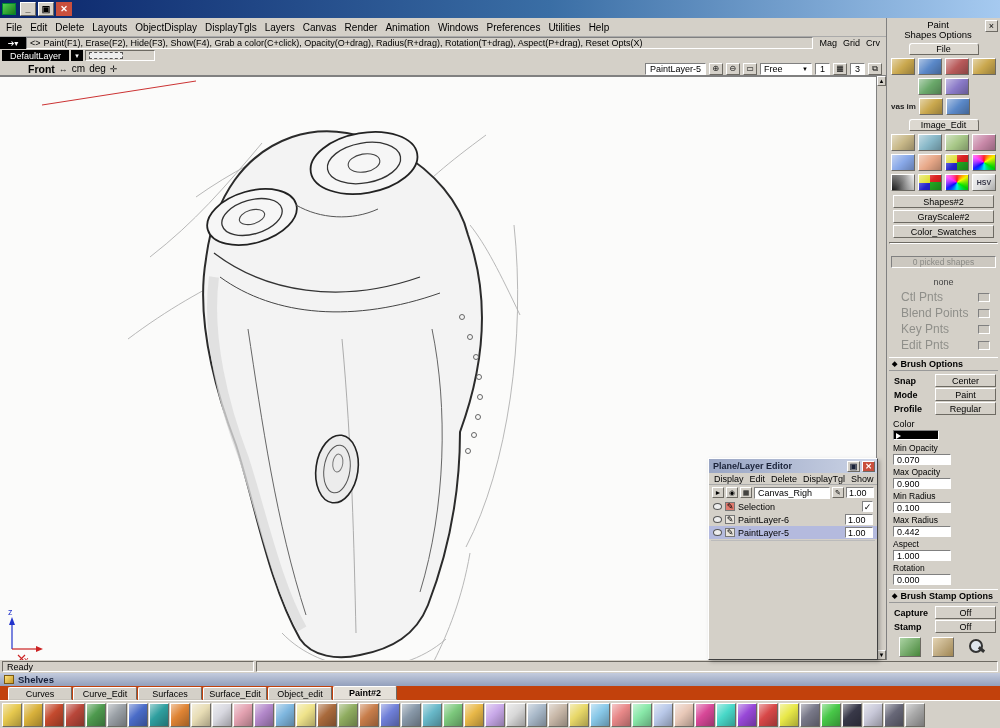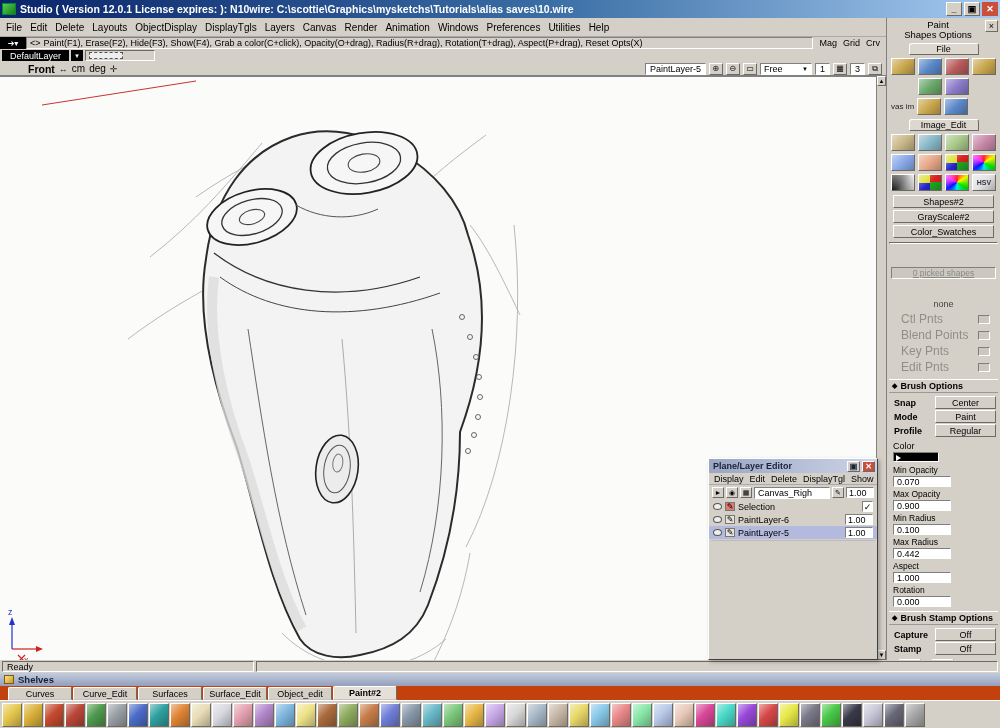--- a/index.html
+++ b/index.html
@@ -90,25 +90,25 @@
   .icon-grid { display:flex; flex-wrap:wrap; justify-content:center; gap:3px; padding:2px 4px; }
   .sicon { position:relative; width:24px; height:17px; border:1px solid; border-color:#fff #6d6a63 #6d6a63 #fff; background:var(--c,#bbb); overflow:hidden; }
   .sicon::after { content:''; position:absolute; inset:0;
     background:linear-gradient(135deg,rgba(255,255,255,.5),rgba(255,255,255,0) 50%,rgba(0,0,0,.25)); }
   .sicon.icon-wheel { background:conic-gradient(#f00,#ff0,#0f0,#0ff,#00f,#f0f,#f00); }
   .sicon.icon-rgbgrid { background:conic-gradient(#d22 0 25%,#2a2 0 50%,#22c 0 75%,#dd2 0); }
   .sicon.icon-ramp { background:linear-gradient(90deg,#000,#fff); }
   .sicon.icon-hsv { background:#e2e2e2; }
   .sicon.icon-hsv::before { content:'HSV'; position:absolute; inset:0; display:flex; align-items:center; justify-content:center;
     font-size:7px; font-weight:bold; color:#334; z-index:1; }
-  .caption-row { display:flex; align-items:center; gap:3px; padding:1px 4px 2px; font-size:8px; color:#222; }
+  .caption-row { display:flex; align-items:center; gap:3px; padding:1px 4px 2px; font-size:8px; color:#222;font-weight:bold; }
   .rp-btn { margin:2px 6px 0; height:13px; display:flex; align-items:center; justify-content:center; font-size:9px; }
   .rp-divider { height:4px; margin:4px 2px; border:1px solid; border-color:#6d6a63 #fff #fff #6d6a63; }
-  .rp-picked { margin:19px 4px; height:12px; display:flex; align-items:center; justify-content:center;
-    font-size:8.5px; color:#8a8a85; border:1px solid; border-color:#808080 #fff #fff #808080; background:#ccc8c0;text-decoration:underline; }
+  .rp-picked { margin:8px 4px; height:12px; display:flex; align-items:center; justify-content:center;
+    font-size:8.5px; color:#8a8a85; border:1px solid; border-color:#808080 #fff #fff #808080; background:#ccc8c0; }
   .rp-none { text-align:center; font-size:9px; color:#444; padding:1px 0 2px; }
   .rp-disabled-row { display:flex; align-items:center; justify-content:space-between; padding:1px 10px 1px 14px; }
   .rp-disabled-row .dlabel { font-size:12px; color:#8f8f8a; }
   .rp-disabled-row .dbox { width:12px; height:9px; border:1px solid; border-color:#808080 #fff #fff #808080; background:#ccc8c0; }
   .rp-header { display:flex; align-items:center; gap:3px; margin:4px 2px 2px; padding:1px 3px; font-size:9px; font-weight:bold;
     border-top:1px solid #fff; border-bottom:1px solid #999; }
   .rp-header .diamond { font-size:7px; }
   .opt-row { display:flex; margin:1px 4px; height:13px; }
   .opt-label { width:44px; display:flex; align-items:center; padding-left:3px; font-size:9px;font-weight:bold; }
   .opt-value { flex:1; display:flex; align-items:center; justify-content:center; font-size:9px; }
@@ -155,21 +155,20 @@
   .pl-row.selection .opbox { visibility:hidden; }
   .pl-rest { height:108px; margin:1px 2px; border-top:1px solid #bbb; }
 </style>
 </head>
 <body>
 
 <div class="app">
 
   <div class="titlebar">
     <div class="title-icon"></div>
-    <div class="title-text">Studio ( Version 12.0.1  License expires:  ): N10wire: C:\scottie\Graphics\mysketchs\Tutorials\alias saves\10.wire</div>
     <div class="winbtns">
       <div class="wbtn out">_</div>
       <div class="wbtn out">▣</div>
       <div class="wbtn close">✕</div>
     </div>
   </div>
 
   <div class="mid">
     <div class="maincol">
 

